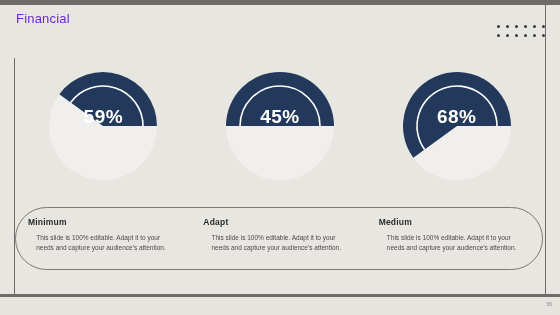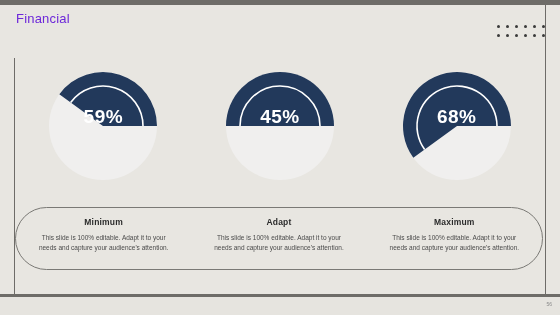--- a/index.html
+++ b/index.html
@@ -109,21 +109,21 @@
     width: 528px; height: 63px;
     border: 1px solid #7a7975;
     border-radius: 34px;
     box-sizing: border-box;
     display: flex;
   }
   .caption-cell {
     flex: 1;
     padding: 9px 12px 0 12px;
     box-sizing: border-box;
-    text-align: center;
+    text-align: left;
   }
   .caption-title {
     font-size: 8.5px;
     font-weight: bold;
     color: #2b2b2b;
     margin-bottom: 6px;
     letter-spacing: .2px;
   }
   .caption-body {
     font-size: 6.5px;
@@ -206,21 +206,21 @@
   <div class="caption-pill">
     <div class="caption-cell">
       <div class="caption-title">Minimum</div>
       <div class="caption-body">This slide is 100% editable. Adapt it to your needs and capture your audience's attention.</div>
     </div>
     <div class="caption-cell">
       <div class="caption-title">Adapt</div>
       <div class="caption-body">This slide is 100% editable. Adapt it to your needs and capture your audience's attention.</div>
     </div>
     <div class="caption-cell">
-      <div class="caption-title">Maximum</div>
+      <div class="caption-title">Medium</div>
       <div class="caption-body">This slide is 100% editable. Adapt it to your needs and capture your audience's attention.</div>
     </div>
   </div>
 
   <div class="rail-bottom"></div>
   <div class="footer-band"></div>
   <div class="page-number">56</div>
 
 </div>
 

